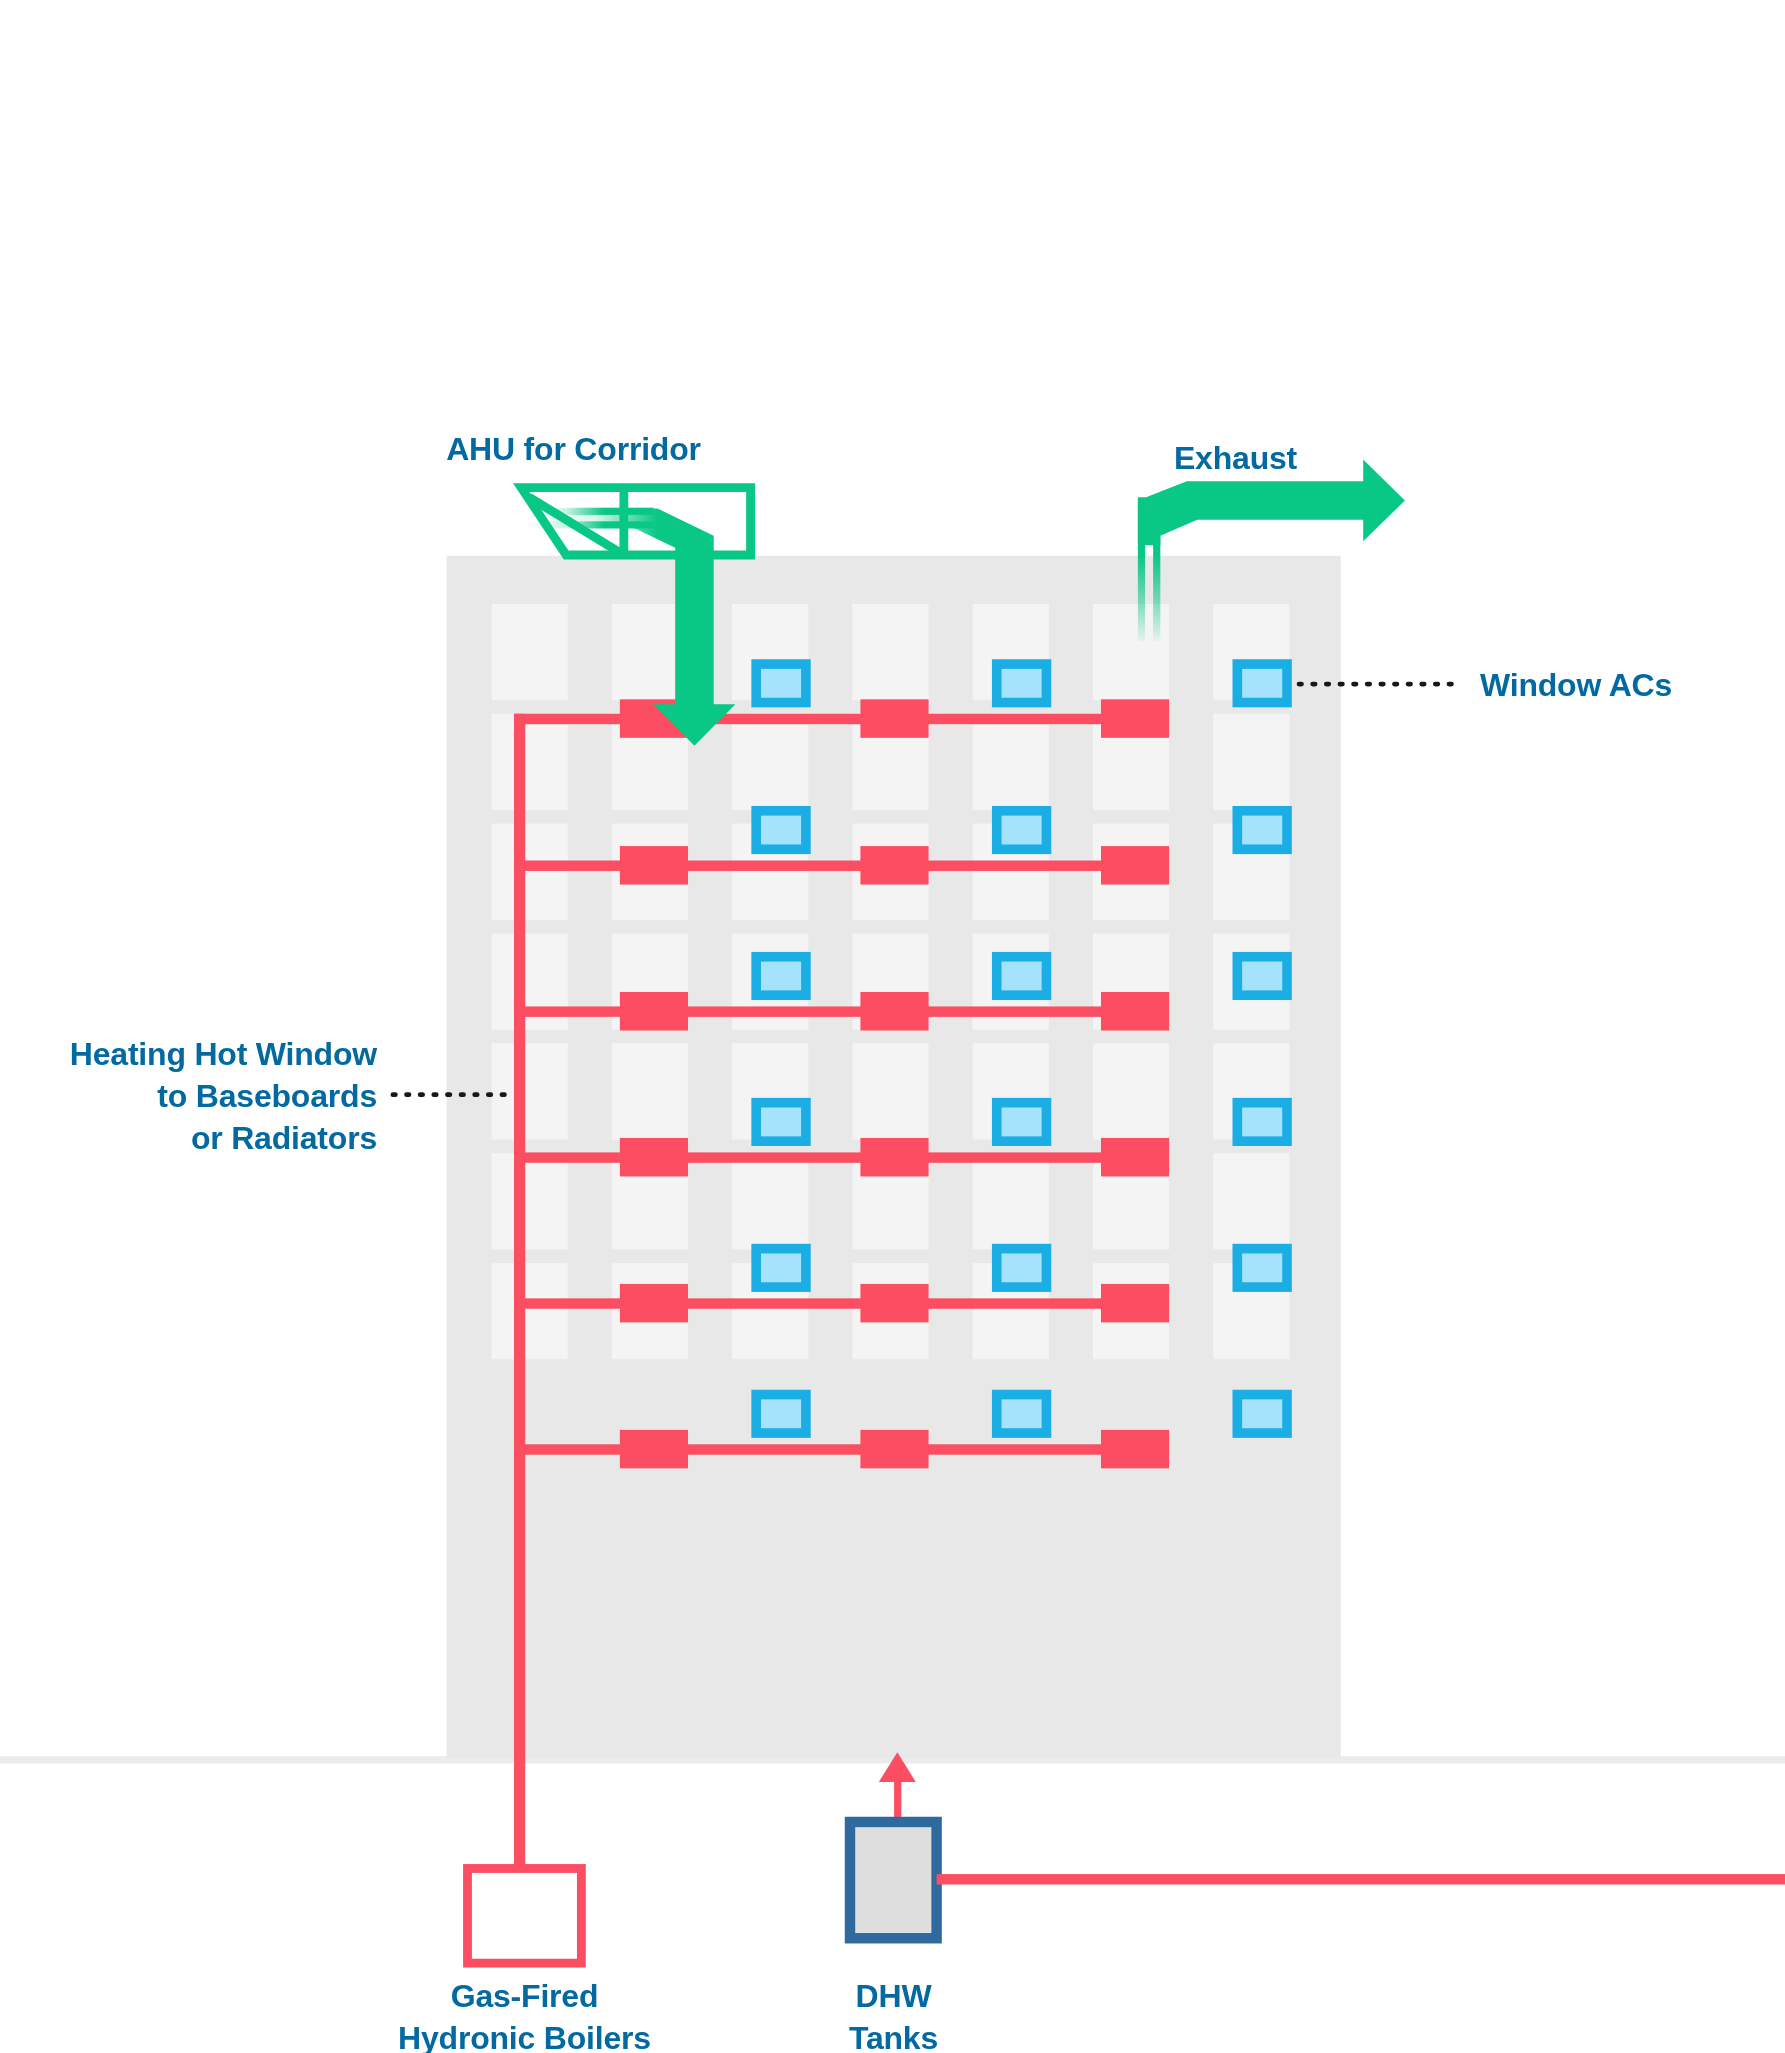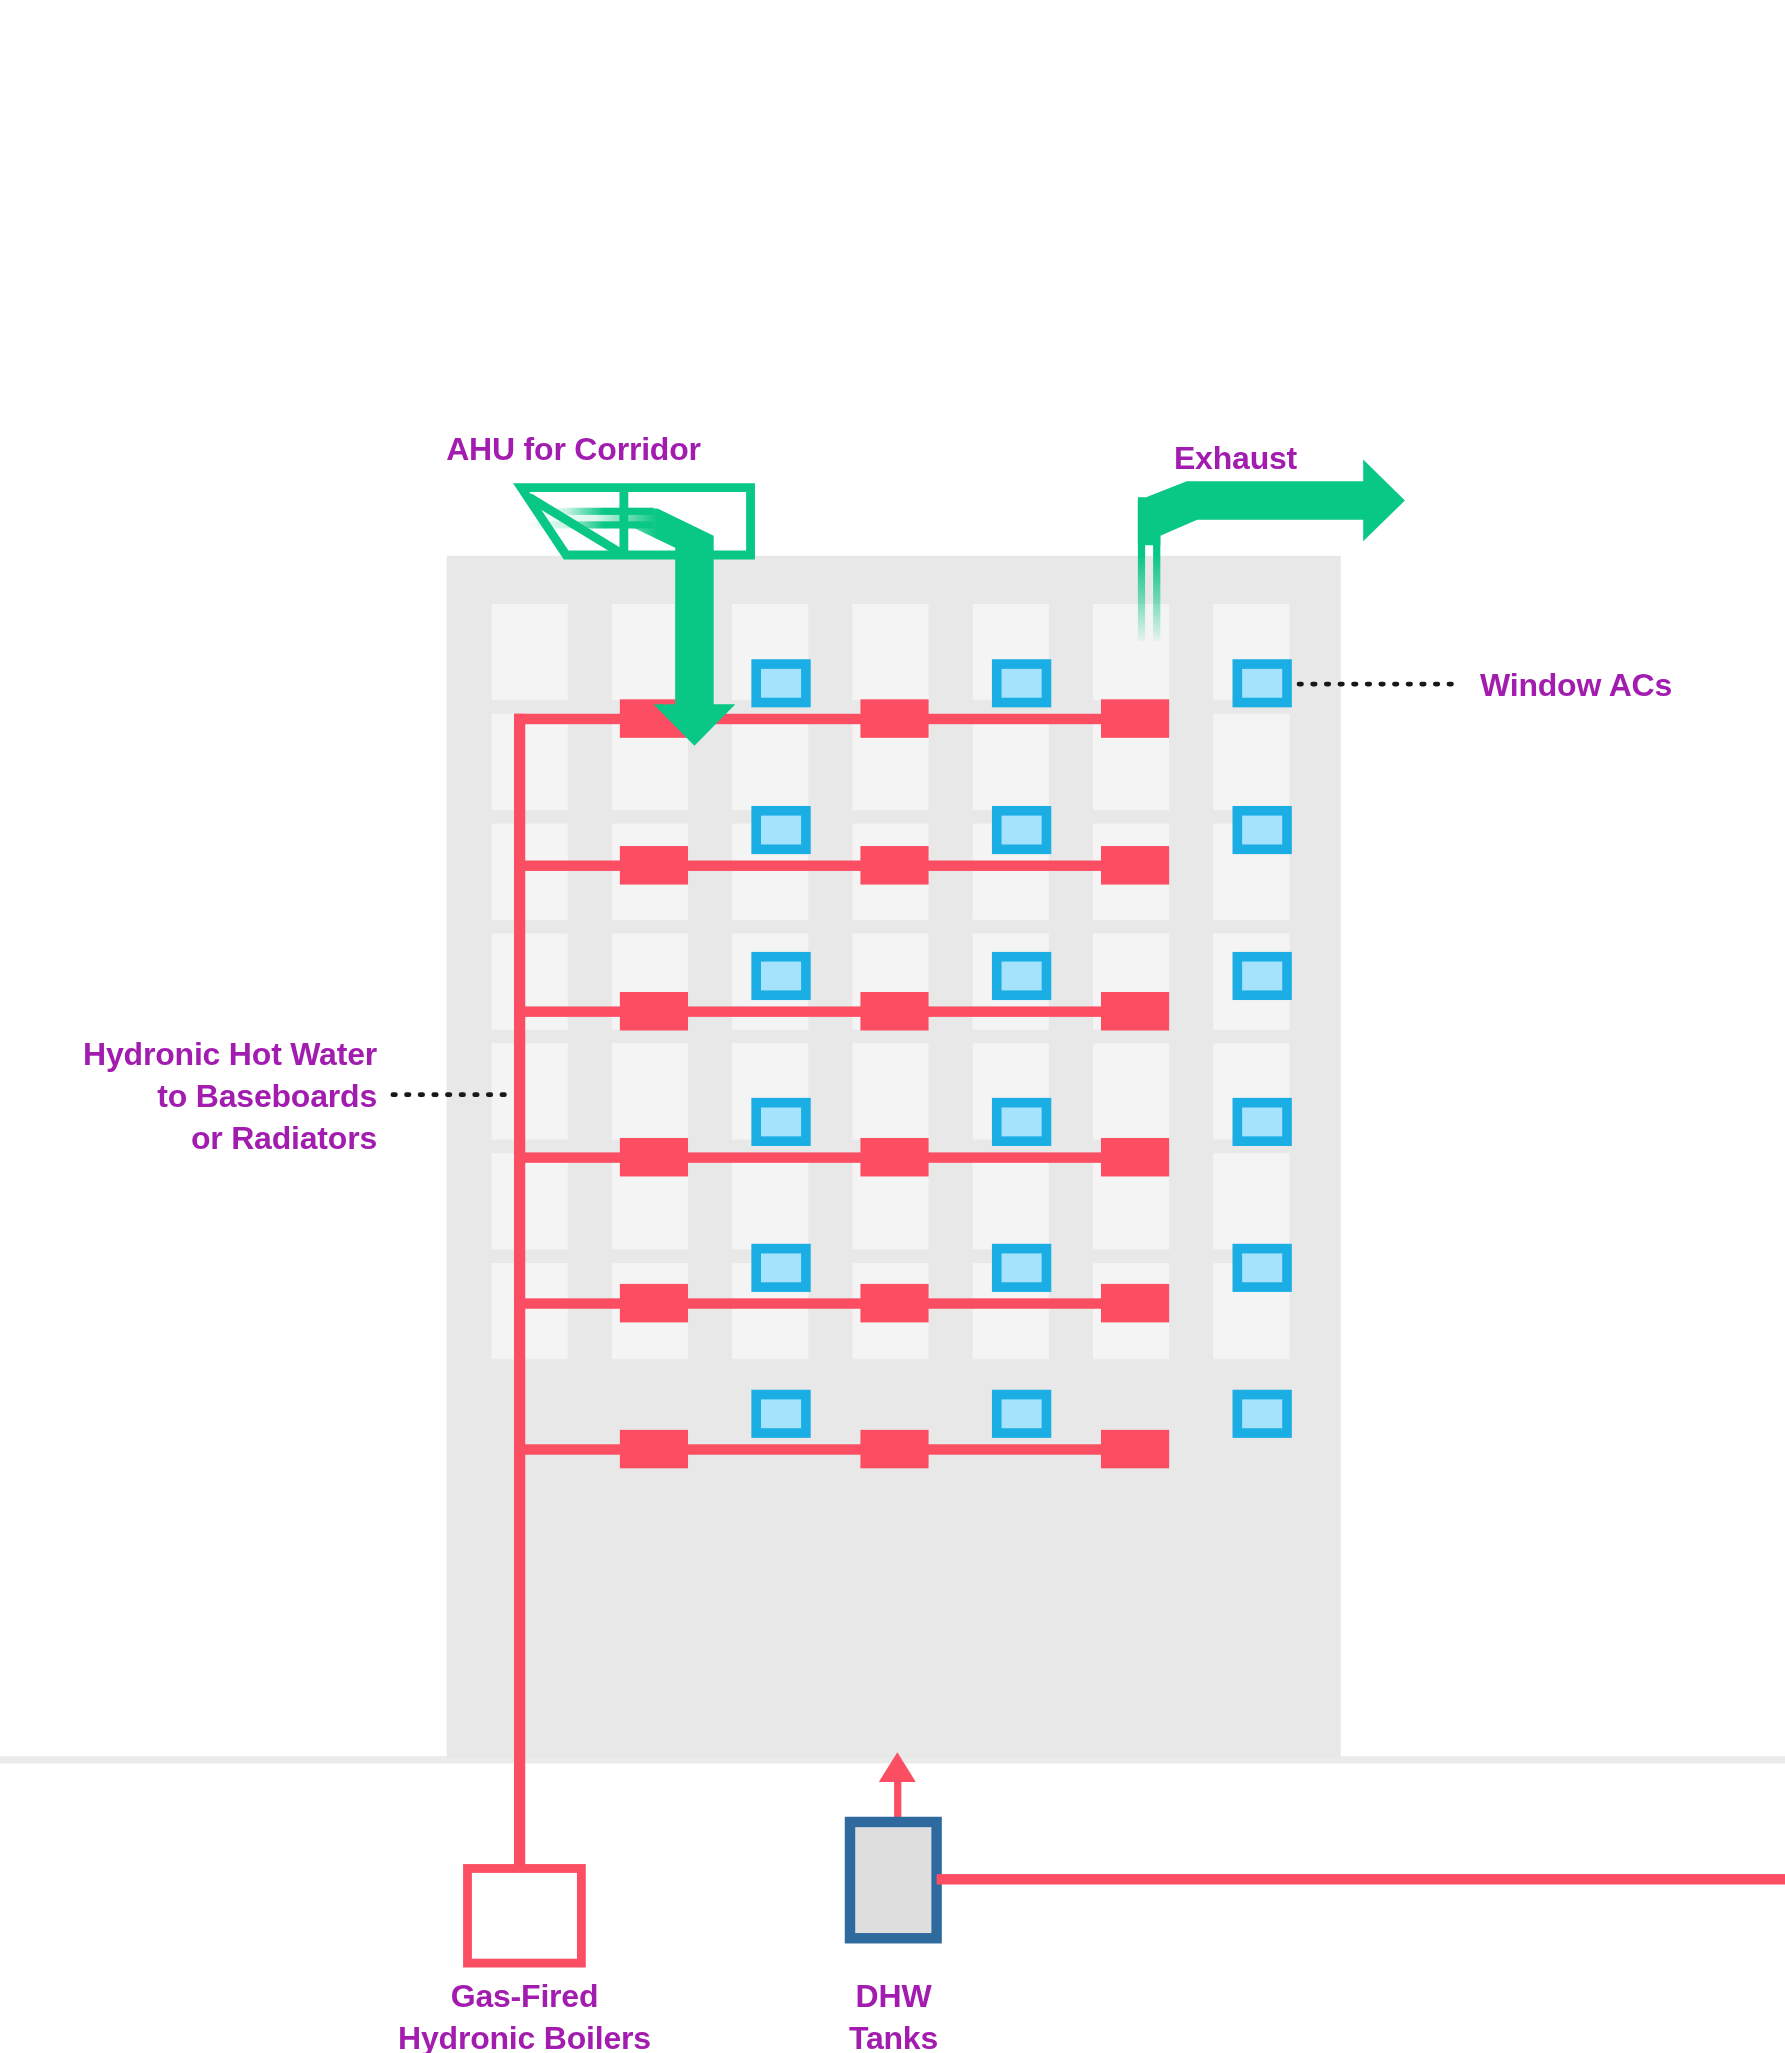--- a/index.html
+++ b/index.html
@@ -19,21 +19,21 @@
   }
   svg.diagram {
     position: absolute;
     left: 0;
     top: 0;
     width: 1785px;
     height: 2053px;
   }
   .lbl {
     position: absolute;
-    color: #a21caf;
+    color: #0369a1;
     font-weight: bold;
     font-size: 32px;
     line-height: 1.32;
     white-space: pre;
     letter-spacing: -0.2px;
   }
   .lbl-c { text-align: center; }
   .lbl-r { text-align: right; }
   .lbl-l { text-align: left; }
 </style>
@@ -219,21 +219,21 @@
     <line x1="1620" y1="853" x2="1822" y2="853" stroke="#17181a" stroke-width="6" stroke-dasharray="3 14" stroke-linecap="round"></line>
     <line x1="490" y1="1365" x2="640" y2="1365" stroke="#17181a" stroke-width="6" stroke-dasharray="3 14" stroke-linecap="round"></line>
   </svg>
 
   <div class="lbl lbl-c" style="left:405px; top:428px; width:337px;">AHU for Corridor</div>
 
   <div class="lbl lbl-c" style="left:1091px; top:428px; width:289px;margin-top:9px;">Exhaust</div>
 
   <div class="lbl lbl-l" style="left:1480px; top:664px; width:345px;">Window ACs</div>
 
-  <div class="lbl lbl-r" style="left:16px; top:1033px; width:361px;">Hydronic Hot Water
+  <div class="lbl lbl-r" style="left:16px; top:1033px; width:361px;">Heating Hot Window
 to Baseboards
 or Radiators</div>
 
 
   <div class="lbl lbl-c" style="left:340px; top:1975px; width:369px;">Gas-Fired
 Hydronic Boilers</div>
 
   <div class="lbl lbl-c" style="left:765px; top:1975px; width:257px;">DHW
 Tanks</div>
 

